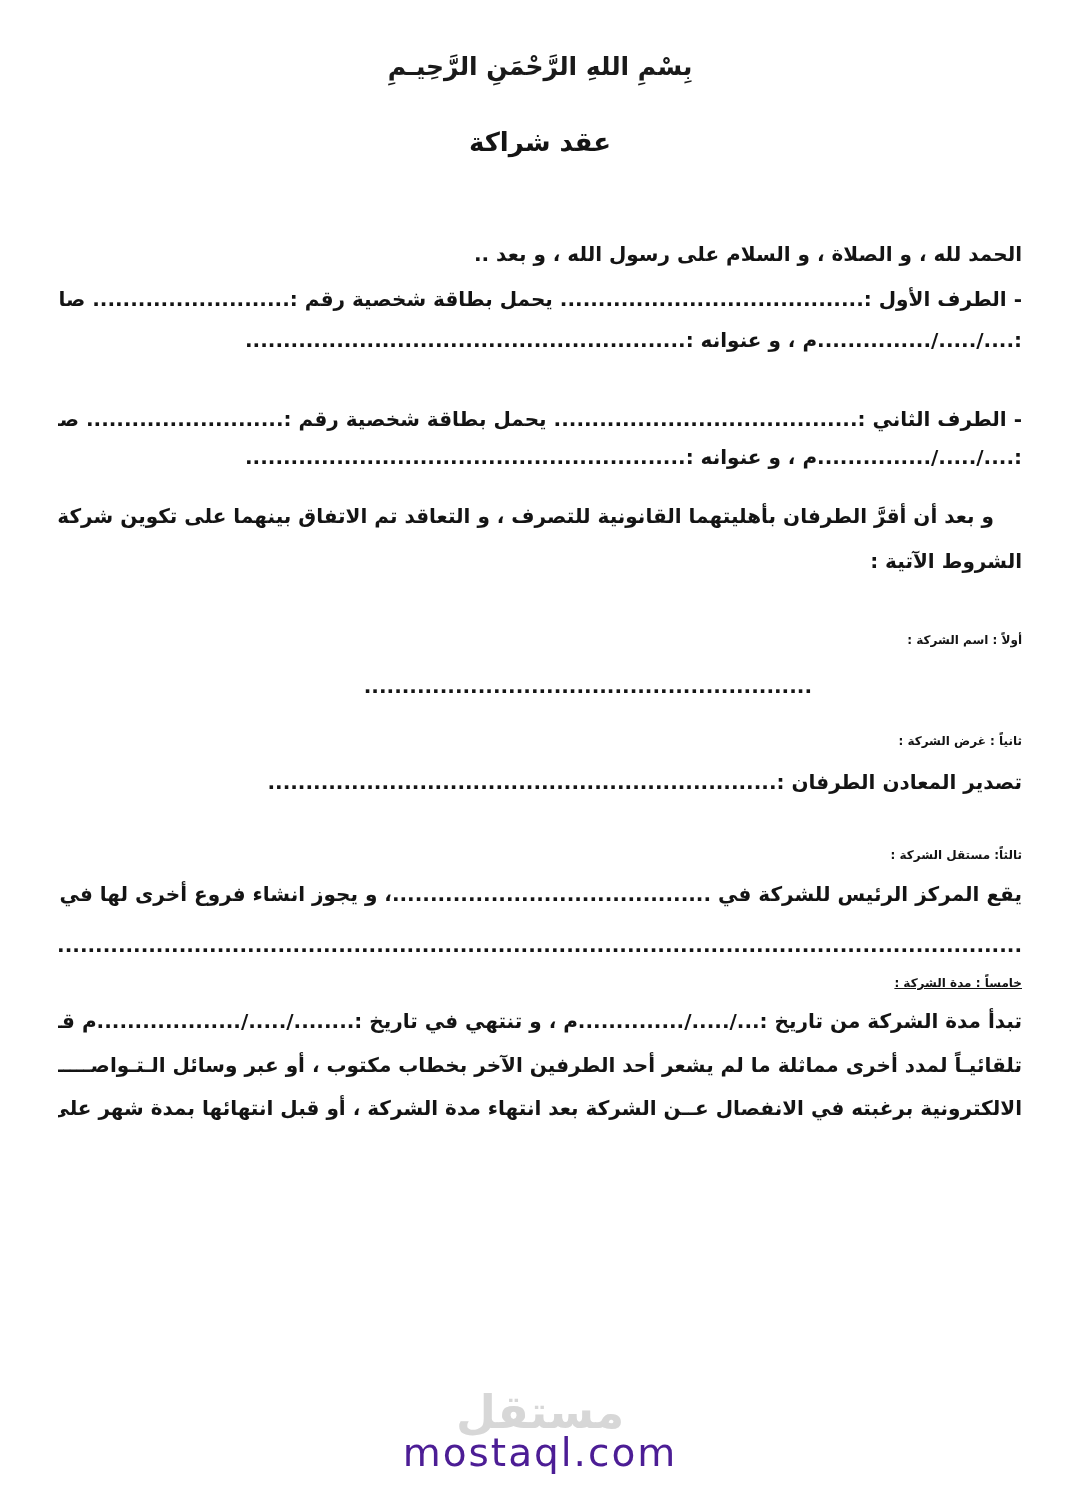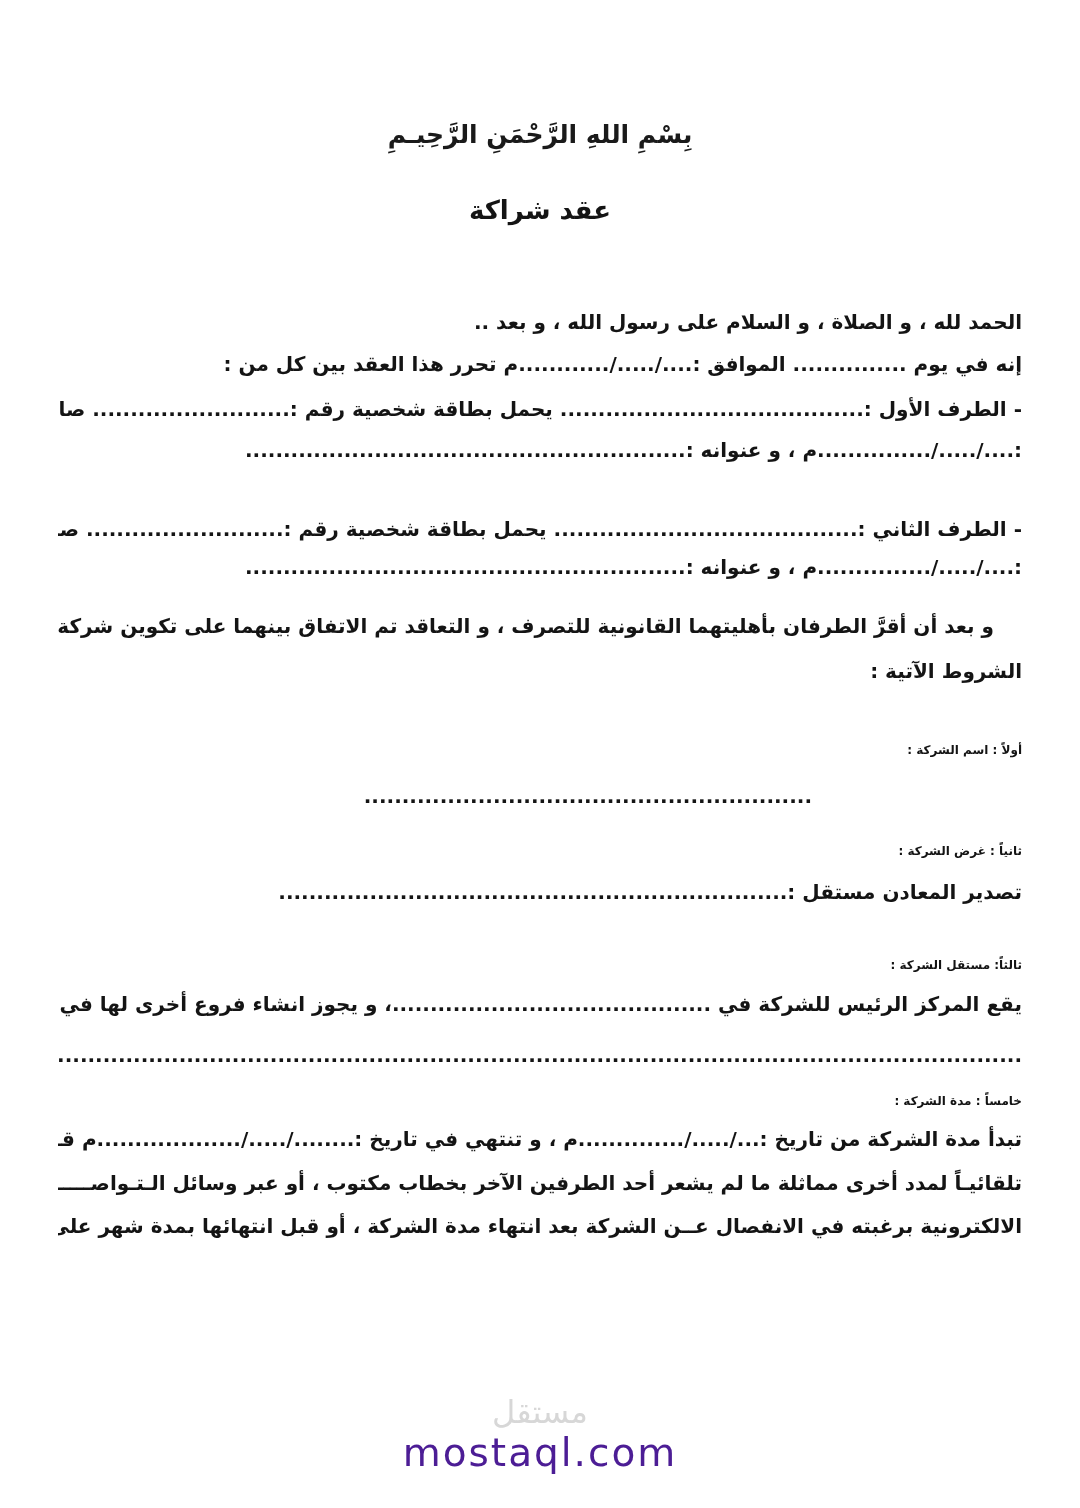--- a/index.html
+++ b/index.html
@@ -9,21 +9,21 @@
     height: 1508px;
     position: relative;
     overflow: hidden;
     font-family: "DejaVu Sans", "Liberation Sans", sans-serif;
     color: #141414;
     direction: rtl;
   }
   .page {
     width: 100%;
     height: 100%;
-    padding: 120px 58px 0 58px;
+    padding: 52px 58px 0 58px;
     position: relative;
   }
   .basmala {
     text-align: center;
     font-size: 25px;
     font-weight: 700;
     color: #1a1a1a;
     letter-spacing: 1px;
   }
   .doc-title {
@@ -65,36 +65,36 @@
   .mt-clause2    { margin-top: 15px; }
   .mt-sec1h      { margin-top: 49px; }
   .mt-sec1b      { margin-top: 16px; }
   .mt-sec2h      { margin-top: 25px; }
   .mt-sec2b      { margin-top: 11px; }
   .mt-sec3h      { margin-top: 43px; }
   .mt-sec3b1     { margin-top: 9px;  }
   .mt-sec3b2     { margin-top: 21px; }
   .mt-sec4h      { margin-top: 45px; }
   .mt-sec4b      { margin-top: 21px; }
-  .mt-sec5h      { margin-top: 16px;  }
+  .mt-sec5h      { margin-top: 8px; text-decoration: underline;  }
   .mt-sec5b1     { margin-top: 8px;  }
   .mt-sec5b2     { margin-top: 14px; }
   .mt-sec5b3     { margin-top: 13px; }
   .clause-indent { text-indent: 28px; }
   .watermark {
     position: absolute;
     left: 0;
     right: 0;
     top: 1388px;
     text-align: center;
     direction: ltr;
   }
   .watermark .wm-logo {
-    font-size: 32px;
-    font-weight: 400;
+    font-size: 46px;
+    font-weight: 700;
     color: #d7d7d7;
     line-height: 48px;
   }
   .watermark .wm-site {
     font-size: 39px;
     font-weight: 400;
     color: #4c1d95;
     letter-spacing: 2px;
     line-height: 34px;
     font-family: "DejaVu Sans", sans-serif;
@@ -104,36 +104,35 @@
 <body>
 
 <div class="page">
 
   <div class="basmala">بِسْمِ اللهِ الرَّحْمَنِ الرَّحِيـمِ</div>
 
   <h1 class="doc-title">عقد شراكة</h1>
 
   <p class="line mt-blessing">الحمد لله ، و الصلاة ، و السلام على رسول الله ، و بعد ..</p>
 
-  <p class="line mt-dateline">إنه في يوم ............... الموافق :..../...../............م تحرر هذا العقد بين كل من :</p>
 
   <p class="line stretch mt-party1a"><span class="bold-label">- الطرف الأول :</span><span>........................................ يحمل بطاقة شخصية رقم :.......................... صادرة من :..................بتاريخ</span></p>
   <p class="line mt-party1b">:..../...../...............م ، و عنوانه :..........................................................</p>
 
   <p class="line stretch mt-party2a"><span class="bold-label">- الطرف الثاني :</span><span>........................................ يحمل بطاقة شخصية رقم :.......................... صادرة من :..............بتاريخ</span></p>
   <p class="line mt-party2b">:..../...../...............م ، و عنوانه :..........................................................</p>
 
   <p class="line stretch clause-indent mt-clause1">و بعد أن أقرَّ الطرفان بأهليتهما القانونية للتصرف ، و التعاقد تم الاتفاق بينهما على تكوين شركة بينهما وفق</p>
   <p class="line mt-clause2">الشروط الآتية :</p>
 
   <h2 class="heading mt-sec1h">أولاً : اسم الشركة :</h2>
   <p class="line dots-center mt-sec1b">...........................................................</p>
 
   <h2 class="heading mt-sec2h">ثانياً : غرض الشركة :</h2>
-  <p class="line mt-sec2b">تصدير  المعادن مستقل :...................................................................</p>
+  <p class="line mt-sec2b">تصدير  المعادن الطرفان :...................................................................</p>
 
   <h2 class="heading mt-sec3h">ثالثاً: مستقل الشركة :</h2>
   <p class="line stretch mt-sec3b1">يقع المركز الرئيس للشركة في ..........................................، و يجوز انشاء فروع أخرى لها في جميع أنحاء</p>
 
   <p class="line dots-long mt-sec4b">...............................................................................................................................................</p>
 
   <h2 class="heading mt-sec5h">خامساً : مدة الشركة :</h2>
   <p class="line stretch mt-sec5b1">تبدأ مدة الشركة من تاريخ :.../...../..............م ، و تنتهي في تاريخ :......../...../...................م قـابـلـة لـلــتـجـديـد</p>
   <p class="line stretch mt-sec5b2">تلقائيـاً لمدد أخرى مماثلة ما لم يشعر أحد الطرفين الآخر بخطاب مكتوب ، أو عبر وسائل الـتـواصـــــل</p>
   <p class="line stretch mt-sec5b3">الالكترونية  برغبته في الانفصال عــن الشركة بعد انتهاء مدة الشركة ، أو قبل انتهائها بمدة شهر على الأقل .</p>

